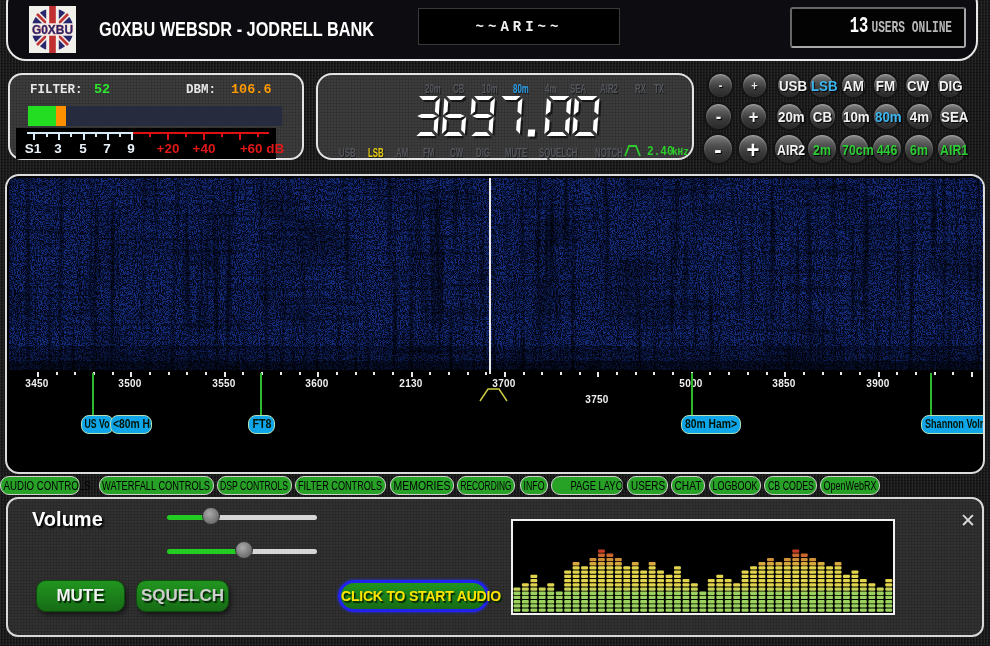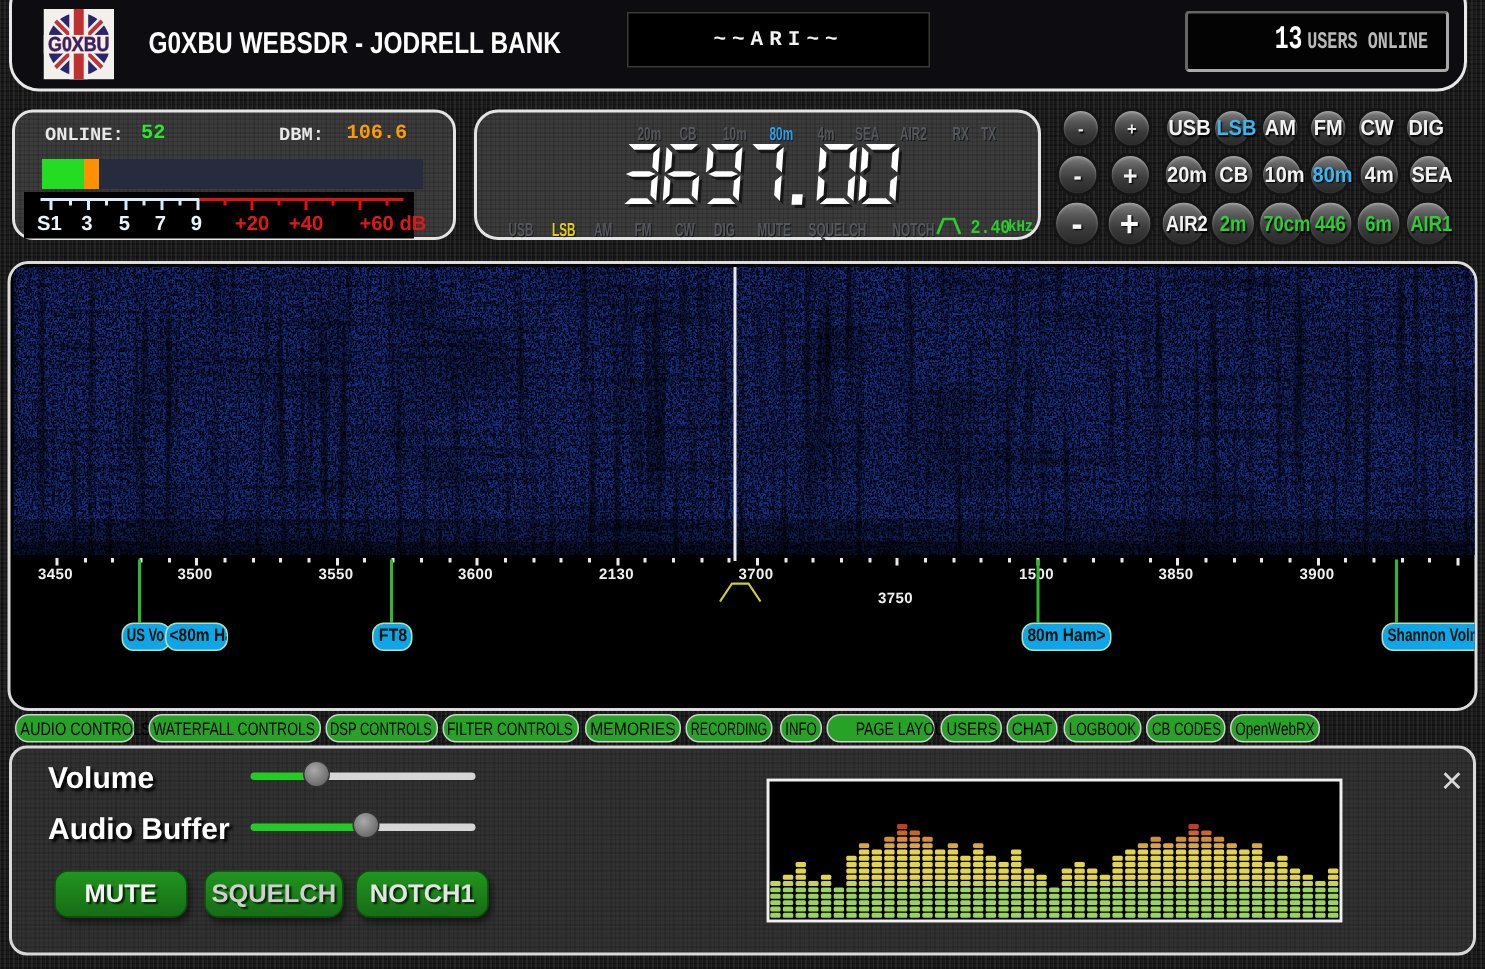--- a/index.html
+++ b/index.html
@@ -45,21 +45,21 @@
 <div style="position:absolute;left:99px;top:18px;font:bold 20px 'Liberation Sans',sans-serif;color:#fff;white-space:nowrap;transform:scaleX(0.815);transform-origin:0 50%;">G0XBU WEBSDR - JODRELL BANK</div>
 <div style="position:absolute;left:418px;top:8px;width:202px;height:37px;background:#000;border:1px solid #3a3a3a;text-align:center;">
 <span class="lcd" style="font-size:14px;color:#f2f2f2;line-height:37px;letter-spacing:4px;">~~ARI~~</span></div>
 <div style="position:absolute;left:790px;top:7px;width:176px;height:41px;background:#030303;border:2px solid #666;border-bottom-color:#a8a8a8;border-right-color:#a8a8a8;border-radius:3px;text-align:right;">
 <span style="position:absolute;right:12px;top:5px;white-space:nowrap;transform:scaleX(0.7);transform-origin:100% 50%;">
 <span class="lcd" style="font-size:22px;color:#fff;">13</span>
 <span class="lcd" style="font-size:16px;color:#b9b9b9;"> USERS ONLINE</span></span>
   </div>
 
 <div class="panel" style="left:8px;top:73px;width:296px;height:87px;">
- <span class="lcd" style="position:absolute;left:20px;top:8px;font-size:12.5px;color:#e8e8e8;">ONLINE:</span>
+ <span class="lcd" style="position:absolute;left:20px;top:8px;font-size:12.5px;color:#e8e8e8;">FILTER:</span>
  <span class="lcd" style="position:absolute;left:84px;top:7px;font-size:13.5px;color:#2ce82c;">52</span>
  <span class="lcd" style="position:absolute;left:176px;top:8px;font-size:12.5px;color:#e8e8e8;">DBM:</span>
  <span class="lcd" style="position:absolute;left:221px;top:7px;font-size:13.5px;color:#ff9a00;">106.6</span>
  <div style="position:absolute;left:18px;top:31px;width:254px;height:20px;background:#272b3e;">
    <div style="position:absolute;left:0;top:0;width:27.5px;height:20px;background:#22dd22;"></div>
    <div style="position:absolute;left:27.5px;top:0;width:10.5px;height:20px;background:#ff9000;"></div>
  </div>
  <div style="position:absolute;left:6px;top:53px;width:260px;height:31px;background:#000;">
       <div style="position:absolute;left:11px;top:4px;width:106px;height:2px;background:#d8ecf8;"></div>
       <div style="position:absolute;left:117px;top:4px;width:136px;height:2px;background:#dd1111;"></div>
@@ -350,21 +350,21 @@
     <div style="position:absolute;left:927px;top:196px;width:2px;height:3px;background:#e8e8e8;"></div>
     <div style="position:absolute;left:945px;top:196px;width:2px;height:3px;background:#e8e8e8;"></div>
     <div style="position:absolute;left:964px;top:196px;width:2px;height:5px;background:#e8e8e8;"></div>
     <div class="sl" style="left:10px;">3450</div>
     <div class="sl" style="left:103px;">3500</div>
     <div class="sl" style="left:197px;">3550</div>
     <div class="sl" style="left:290px;">3600</div>
     <div class="sl" style="left:384px;">2130</div>
     <div class="sl" style="left:477px;">3700</div>
     <div class="sl" style="left:570px;margin-top:16px;">3750</div>
-    <div class="sl" style="left:664px;">1500</div>
+    <div class="sl" style="left:664px;">5000</div>
     <div class="sl" style="left:757px;">3850</div>
     <div class="sl" style="left:851px;">3900</div>
 <svg style="position:absolute;left:472px;top:210px;" width="29" height="16">
       <path d="M1 15 L9 3 L20 3 L28 15" fill="none" stroke="#cccc44" stroke-width="1.5"></path>
     </svg>
 <div style="position:absolute;left:85px;top:197px;width:1.5px;height:42px;background:#2db82d;"></div>
     <div style="position:absolute;left:253px;top:197px;width:1.5px;height:42px;background:#2db82d;"></div>
     <div style="position:absolute;left:684px;top:197px;width:1.5px;height:42px;background:#2db82d;"></div>
     <div style="position:absolute;left:923px;top:197px;width:1.5px;height:42px;background:#2db82d;"></div>
     <div class="mpill" style="left:74px;width:33px;">
@@ -387,21 +387,21 @@
         <text x="28" y="11.5" text-anchor="middle" textLength="52" lengthAdjust="spacingAndGlyphs" font-family="Liberation Sans,sans-serif" font-size="12" font-weight="bold" fill="#041404">80m Ham&gt;</text>
       </svg>
     </div>
     <div class="mpill" style="left:914px;width:76px;">
       <svg width="72" height="15">
         <text x="36" y="11.5" text-anchor="middle" textLength="68" lengthAdjust="spacingAndGlyphs" font-family="Liberation Sans,sans-serif" font-size="12" font-weight="bold" fill="#041404">Shannon Volme</text>
       </svg>
     </div>
 </div>
 
-<div class="tab" style="left:10px;width:80px;">
+<div class="tab" style="left:0;width:80px;">
     <svg width="92" height="17">
       <text x="46" y="13" text-anchor="middle" textLength="87" lengthAdjust="spacingAndGlyphs" font-family="Liberation Sans,sans-serif" font-size="12" fill="#000">AUDIO CONTROLS</text>
     </svg>
   </div>
 <div class="tab" style="left:99px;width:115px;">
     <svg width="113" height="17">
       <text x="56" y="13" text-anchor="middle" textLength="108" lengthAdjust="spacingAndGlyphs" font-family="Liberation Sans,sans-serif" font-size="12" fill="#000">WATERFALL CONTROLS</text>
     </svg>
   </div>
 <div class="tab" style="left:217px;width:75px;">
@@ -455,28 +455,27 @@
     </svg>
   </div>
 <div class="tab" style="left:820px;width:60px;">
     <svg width="58" height="17">
       <text x="29" y="13" text-anchor="middle" textLength="53" lengthAdjust="spacingAndGlyphs" font-family="Liberation Sans,sans-serif" font-size="12" fill="#000">OpenWebRX</text>
     </svg>
   </div>
 
 <div class="panel" style="left:6px;top:497px;width:978px;height:140px;background-color:#313131;border-radius:12px;border-color:#d8d8d8;">
  <div style="position:absolute;left:24px;top:9px;font:bold 20px 'Liberation Sans',sans-serif;color:#fff;text-shadow:2px 2px 2px #000;">Volume</div>
- <div style="position:absolute;left:24px;top:43px;font:bold 20px 'Liberation Sans',sans-serif;color:#fff;text-shadow:2px 2px 2px #000;">Audio Buffer</div>
  <div style="position:absolute;left:159px;top:16px;width:150px;height:5px;border-radius:3px;background:linear-gradient(90deg,#22cc22 0 44px,#d6d6d6 44px);"></div>
  <div style="position:absolute;left:194px;top:8px;width:18px;height:18px;border-radius:50%;background:radial-gradient(circle at 40% 35%,#aaa,#777 60%,#555);border:1px solid #333;"></div>
  <div style="position:absolute;left:159px;top:50px;width:150px;height:5px;border-radius:3px;background:linear-gradient(90deg,#22cc22 0 77px,#d6d6d6 77px);"></div>
  <div style="position:absolute;left:227px;top:42px;width:18px;height:18px;border-radius:50%;background:radial-gradient(circle at 40% 35%,#aaa,#777 60%,#555);border:1px solid #333;"></div>
  <div class="gbtn" style="left:28px;top:81px;width:89px;color:#f2f2f2;">MUTE</div>
  <div class="gbtn" style="left:128px;top:81px;width:93px;color:#cfcfcf;">SQUELCH</div>
- <div class="gbtn" style="left:229px;top:81px;width:89px;color:#e4e4e4;">NOTCH1</div>
+ <div class="gbtn" style="left:330px;top:81px;width:151px;color:#ffe400;border:3px solid #2222ee;border-radius:16px;box-shadow:0 0 3px #2233ff;line-height:26px;font-size:14px;letter-spacing:-0.2px;">CLICK TO START AUDIO</div>
  <div style="position:absolute;left:503px;top:20px;width:384px;height:96px;background:#000;border:2px solid #f0f0f0;">
   <svg width="380" height="92">
         <rect x="0.5" y="87.5" width="6.9" height="3.3" rx="1" fill="#9bd35e"></rect>
         <rect x="0.5" y="83.3" width="6.9" height="3.3" rx="1" fill="#9bd35e"></rect>
         <rect x="0.5" y="79.1" width="6.9" height="3.3" rx="1" fill="#9bd35e"></rect>
         <rect x="0.5" y="74.8" width="6.9" height="3.3" rx="1" fill="#9bd35e"></rect>
         <rect x="0.5" y="70.6" width="6.9" height="3.3" rx="1" fill="#9bd35e"></rect>
         <rect x="0.5" y="66.4" width="6.9" height="3.3" rx="1" fill="#c6d356"></rect>
         <rect x="8.9" y="87.5" width="6.9" height="3.3" rx="1" fill="#9bd35e"></rect>
         <rect x="8.9" y="83.3" width="6.9" height="3.3" rx="1" fill="#9bd35e"></rect>

